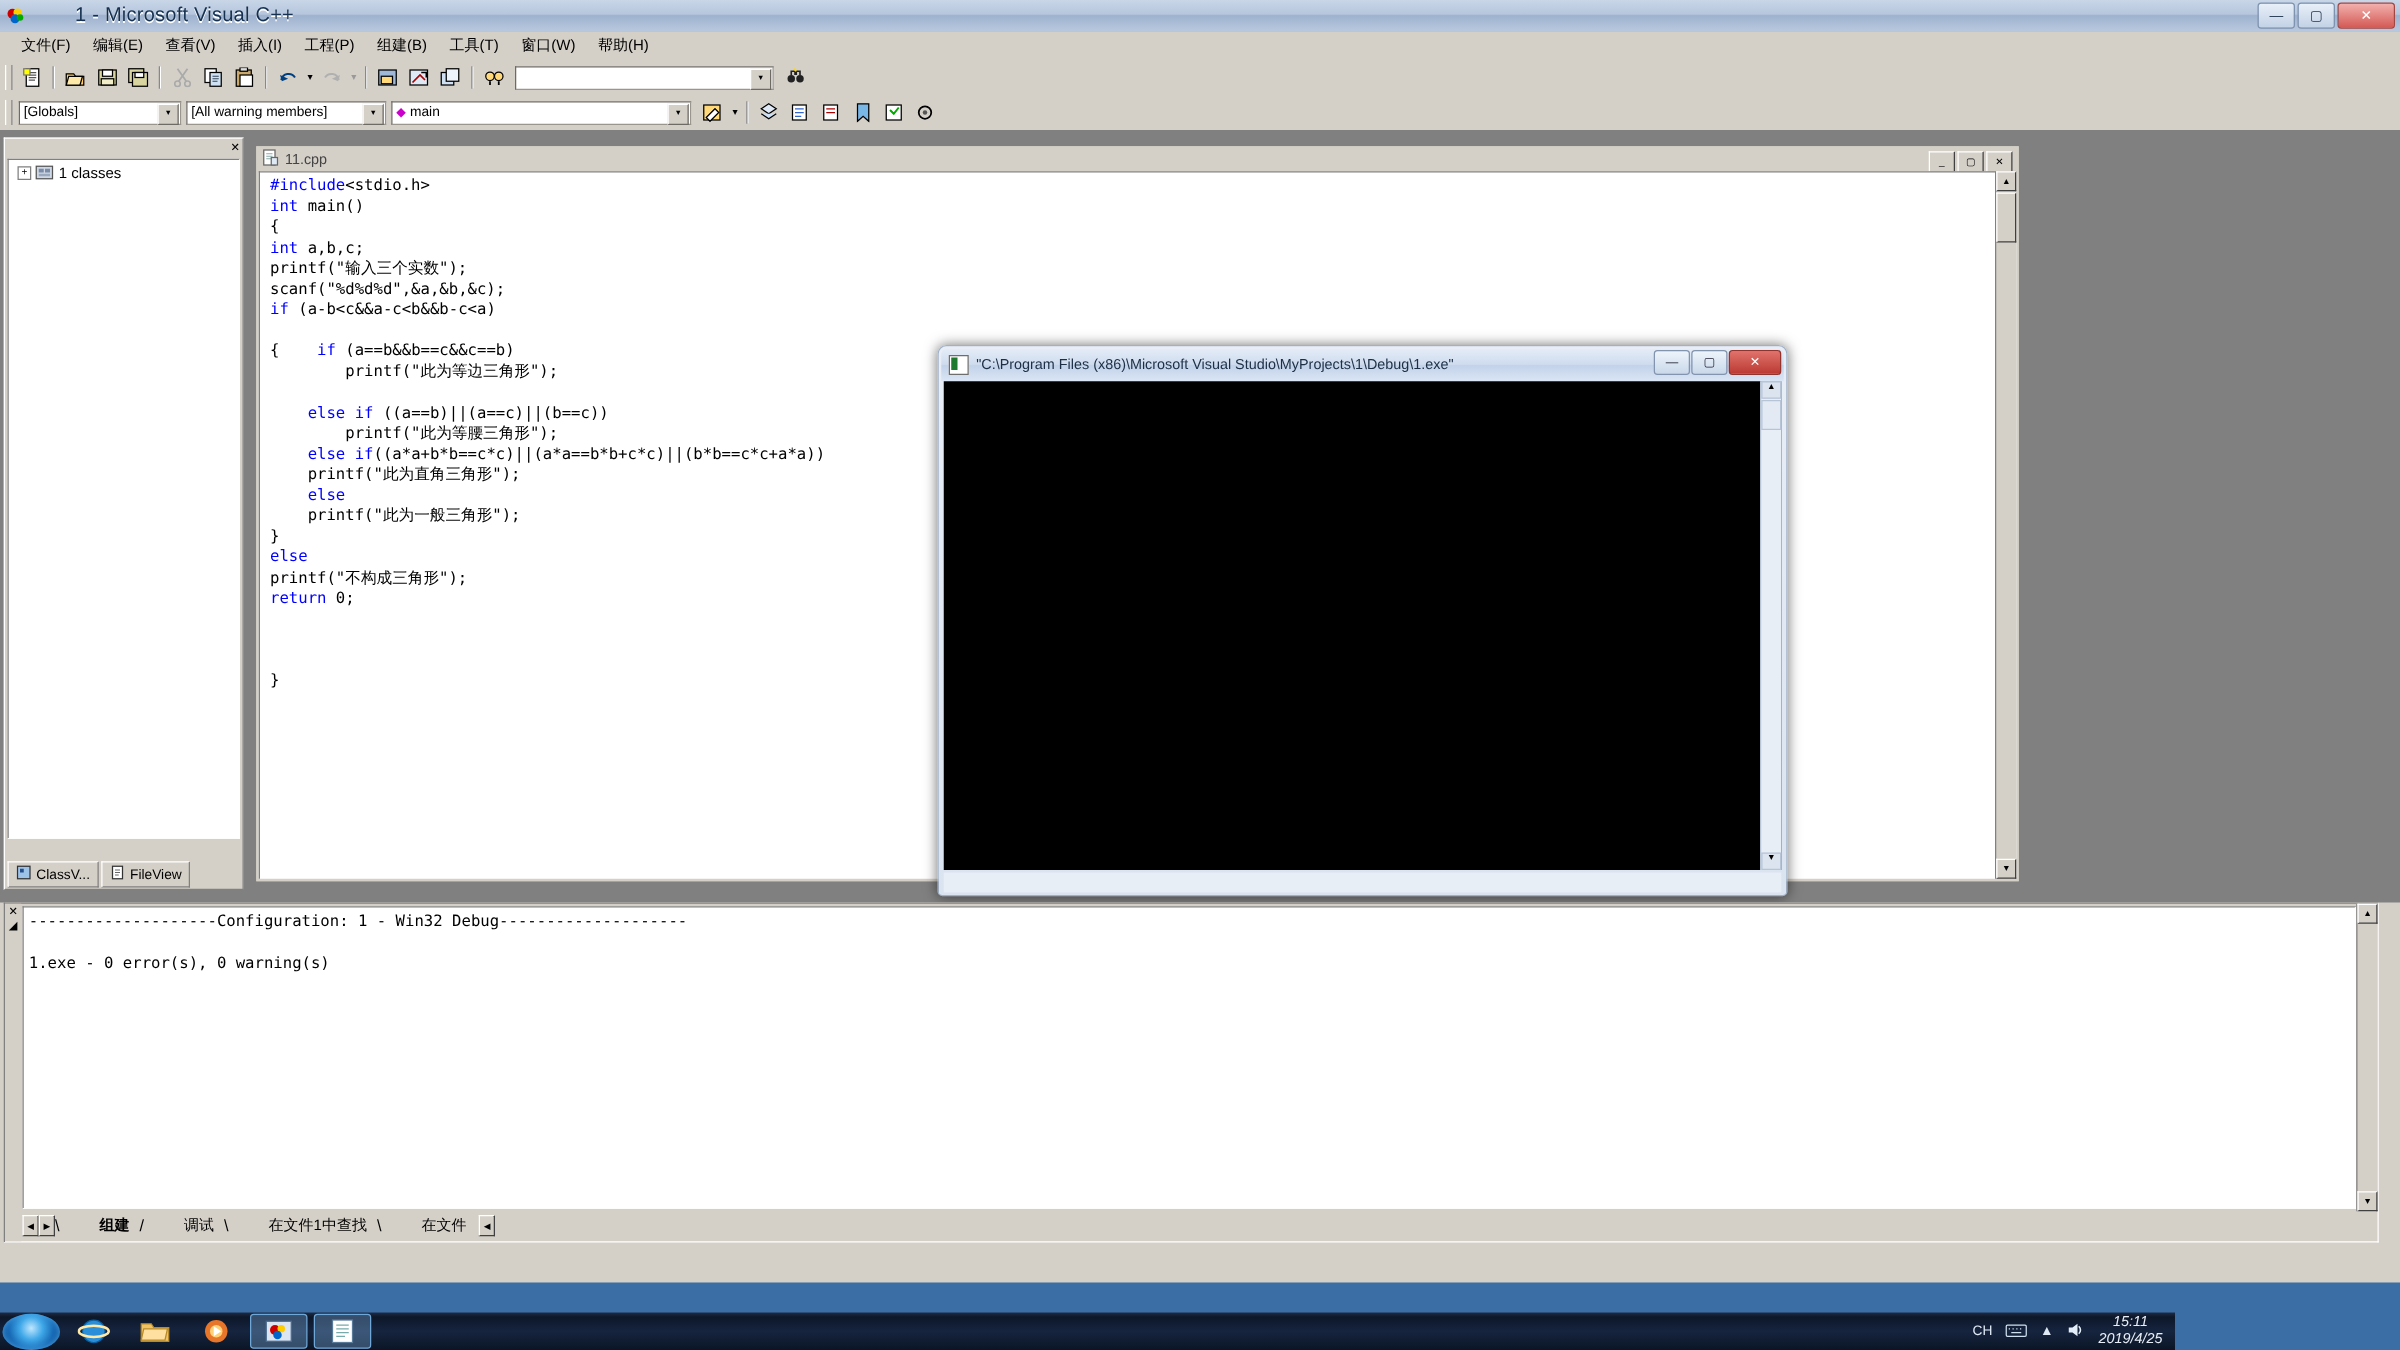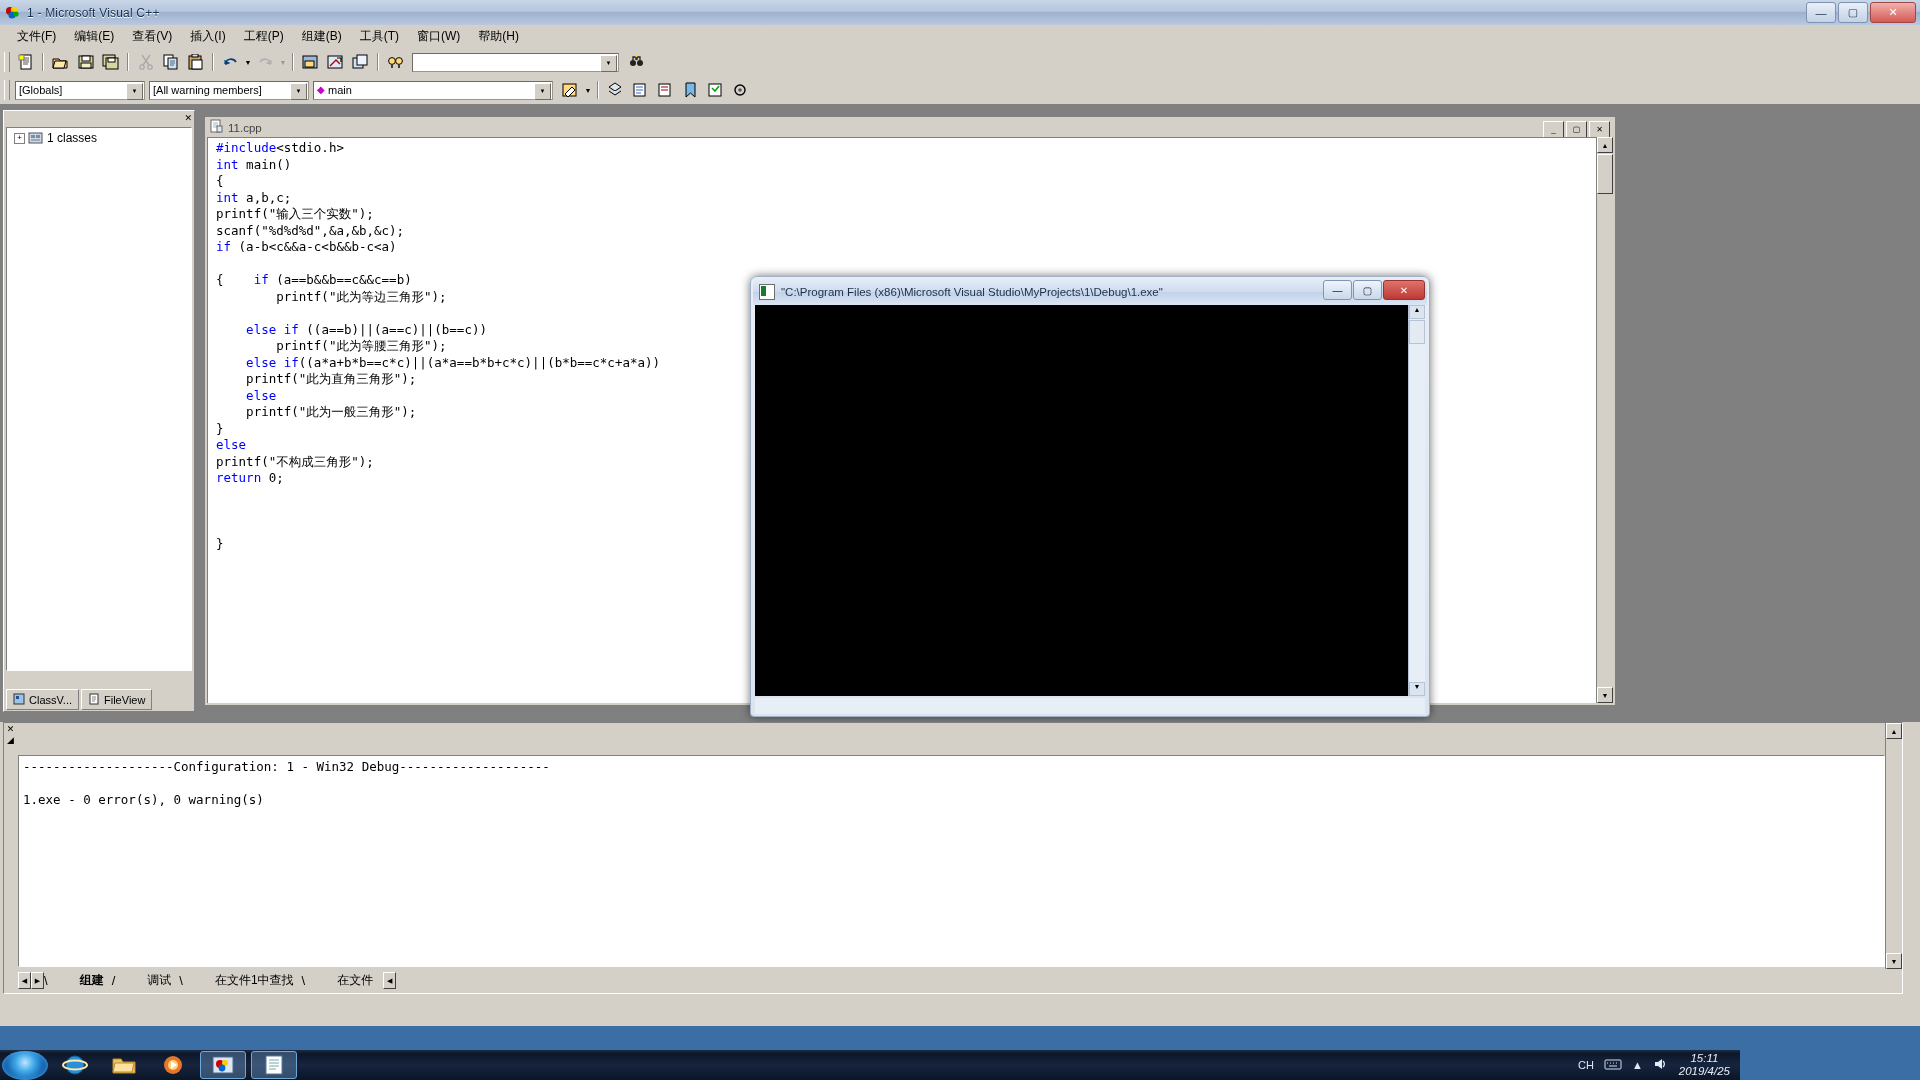--- a/index.html
+++ b/index.html
@@ -12,21 +12,21 @@
   .app{position:absolute;left:0;top:0;width:1920px;height:1026px;background:#d4d0c8;}
 
   
   .titlebar{
     position:absolute;left:0;top:0;width:1920px;height:25px;
     background:linear-gradient(to bottom,#c9d6e8 0%,#b6c6dd 45%,#9eb2cf 50%,#b9c8de 100%);
     border-bottom:1px solid #8194b0;
     display:flex;align-items:center;
   }
   .tb-icon{width:16px;height:16px;margin-left:5px;margin-right:6px;position:relative;flex:none;}
-  .tb-title{font-size:12px;color:#15314f;text-shadow:0 1px 0 #fff;letter-spacing:.2px;}
+  .tb-title{font-size:16px;color:#15314f;text-shadow:0 1px 0 #fff;letter-spacing:.2px;margin-left:33px;}
   .tb-btns{position:absolute;right:4px;top:2px;display:flex;gap:2px;}
   .tb-btn{width:28px;height:19px;border:1px solid #7d93b0;border-radius:3px;
     background:linear-gradient(to bottom,#e8eff8,#c3d2e6);
     font-size:11px;color:#21364f;display:flex;align-items:center;justify-content:center;}
   .tb-btn.close{background:linear-gradient(to bottom,#f2b0ad,#d45a55);border-color:#a04643;color:#fff;width:44px;}
 
   
   .menubar{position:absolute;left:0;top:25px;width:1920px;height:23px;background:#d4d0c8;
     border-bottom:1px solid #c0bcb4;display:flex;align-items:center;padding-left:8px;}
   .menu-item{font-size:12px;color:#000;padding:3px 9px;}
@@ -107,21 +107,21 @@
     color:#c8c8c8;white-space:pre;padding:2px 0 0 3px;}
   .con-scroll{position:absolute;right:0;top:0;bottom:0;width:16px;background:#e8eef6;border-left:1px solid #b6c4d6;}
   .con-sbar{position:absolute;left:4px;right:4px;bottom:2px;height:16px;background:#e8eef6;}
 
   
   .outpane{position:absolute;left:3px;top:722px;width:1900px;height:272px;background:#d4d0c8;
     border:1px solid #808080;border-right-color:#fff;border-bottom-color:#fff;box-sizing:border-box;}
   .out-left{position:absolute;left:0;top:0;width:13px;bottom:0;background:#d4d0c8;}
   .out-x{font-size:9px;text-align:center;margin-top:1px;}
   .out-body{position:absolute;left:14px;top:2px;right:17px;bottom:26px;background:#fff;
-    border:1px solid #808080;border-right-color:#fff;border-bottom-color:#fff;overflow:hidden;margin-top:30px;}
+    border:1px solid #808080;border-right-color:#fff;border-bottom-color:#fff;overflow:hidden;}
   .out-text{font-family:"DejaVu Sans Mono","Liberation Mono",monospace;font-size:12.5px;line-height:16.5px;
     white-space:pre;color:#000;padding:3px 0 0 4px;}
   .out-scroll{position:absolute;right:0;top:0;bottom:24px;width:16px;background:#d4d0c8;border-left:1px solid #808080;}
   .out-tabs{position:absolute;left:14px;bottom:2px;height:21px;display:flex;align-items:center;}
   .navbtn{width:13px;height:17px;background:#d4d0c8;border:1px solid #fff;border-right-color:#404040;
     border-bottom-color:#404040;display:flex;align-items:center;justify-content:center;font-size:7px;box-sizing:border-box;}
   .otab{font-size:12px;padding:0 8px;color:#000;position:relative;white-space:nowrap;margin-left:24px;}
   .otab.active{font-weight:bold;}
   .otab-sep{font-size:13px;color:#000;}
 

